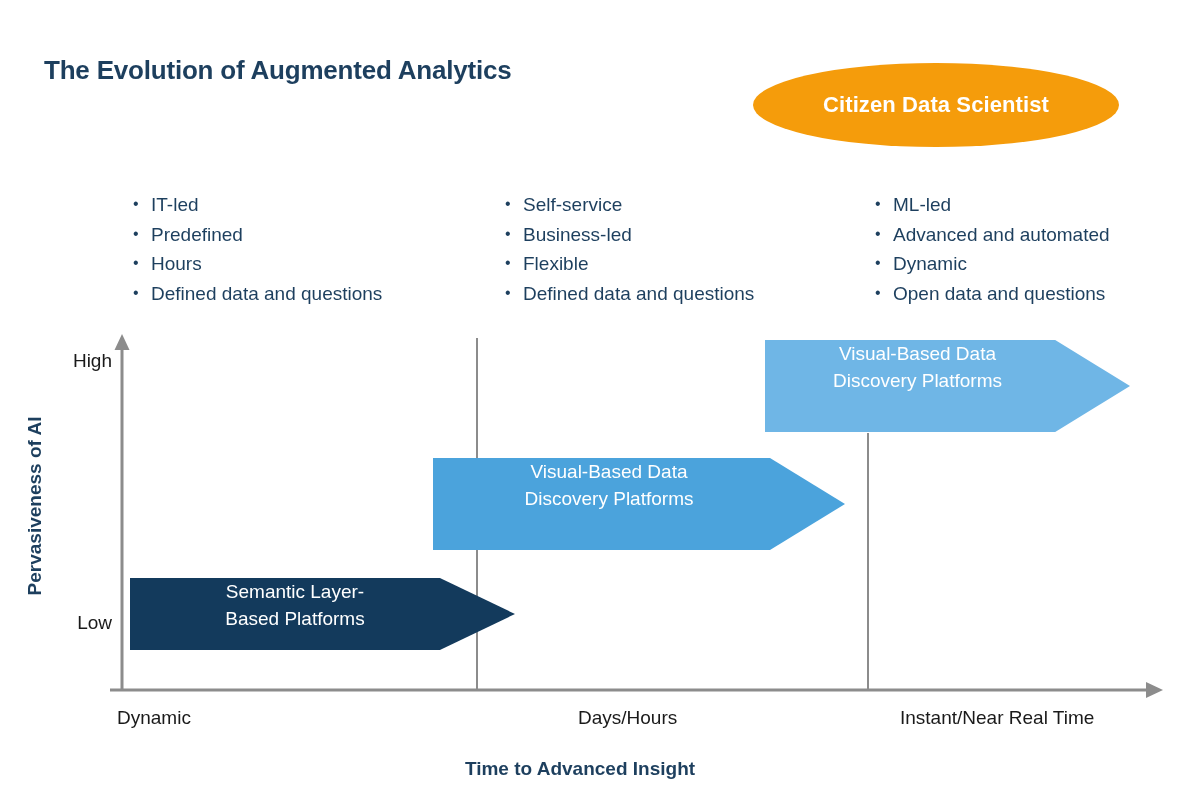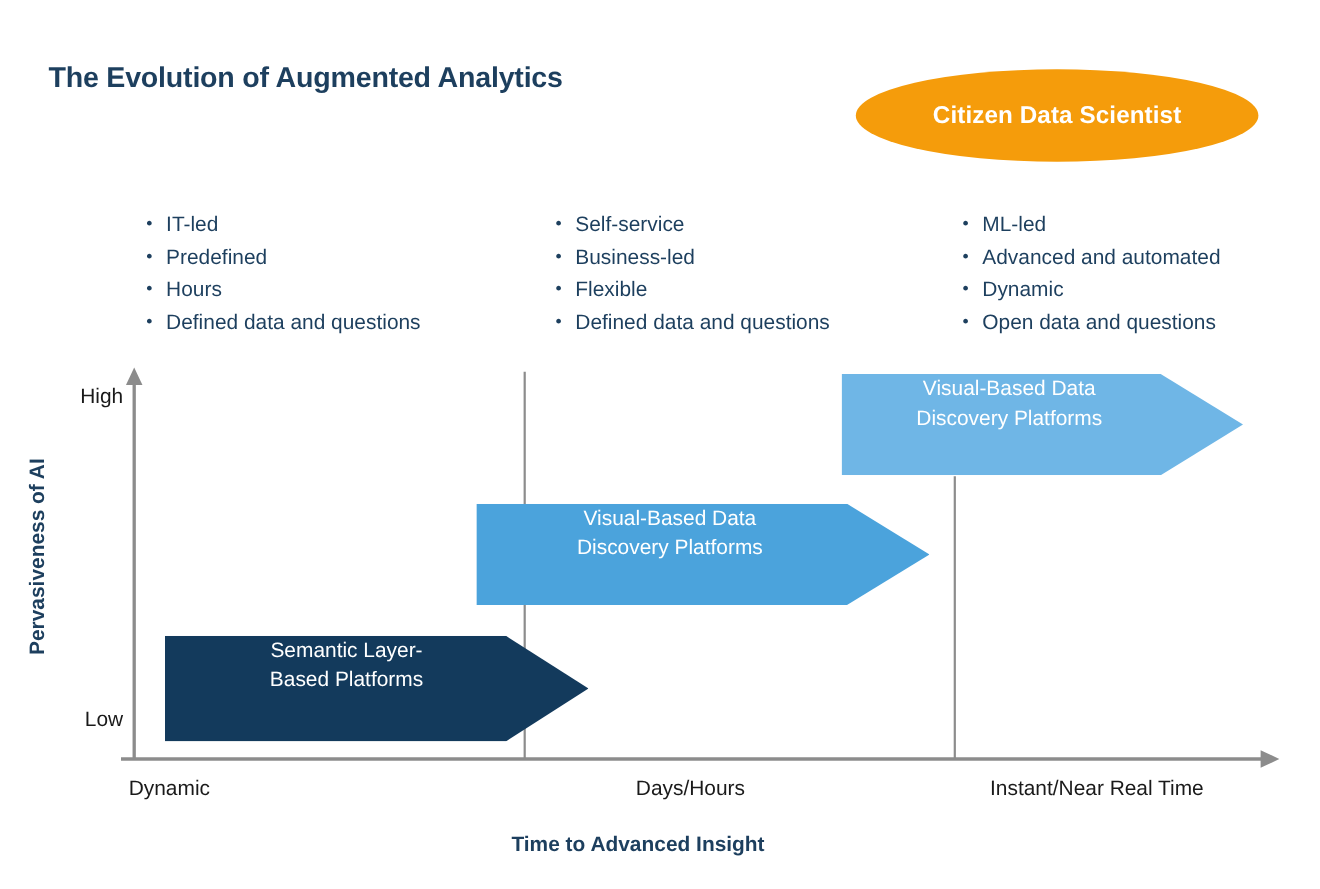--- a/index.html
+++ b/index.html
@@ -21,21 +21,21 @@
     top: 38px;
     font-size: 26px;
     font-weight: bold;
     color: #1d3f5e;
     letter-spacing: -0.2px;
     white-space: nowrap;
   }
 
   .citizen-badge {
     position: absolute;
-    left: 778px;
+    left: 753px;
     top: 63px;
     width: 366px;
     height: 84px;
     background: #F59C0B;
     border-radius: 50%;
     display: flex;
     align-items: center;
     justify-content: center;
   }
   .citizen-badge-label {
@@ -108,21 +108,21 @@
 
   .tick-y {
     position: absolute;
     font-size: 19px;
     color: #1a1a1a;
     white-space: nowrap;
     text-align: right;
     width: 70px;
   }
   .tick-y-high { left: 42px; top: 350px; }
-  .tick-y-low  { left: 42px; top: 644px; }
+  .tick-y-low  { left: 42px; top: 612px; }
 
   .tick-x {
     position: absolute;
     top: 707px;
     font-size: 19px;
     color: #1a1a1a;
     white-space: nowrap;
   }
   .tick-x-1 { left: 117px; }
   .tick-x-2 { left: 578px; }
@@ -136,26 +136,25 @@
     color: #ffffff;
     font-size: 19px;
     line-height: 27px;
   }
   .arrow-label { position: relative; z-index: 2; }
 
   .arrow-bottom {
     left: 130px;
     top: 578px;
     width: 385px;
-    height: 96px;
+    height: 72px;
     background: #133A5C;
     clip-path: polygon(0 0, 80.5% 0, 100% 50%, 80.5% 100%, 0 100%);
     padding-right: 55px;
     box-sizing: border-box;
-    margin-left: 20px;
   }
   .arrow-middle {
     left: 433px;
     top: 458px;
     width: 412px;
     height: 92px;
     background: #4BA3DC;
     clip-path: polygon(0 0, 81.8% 0, 100% 50%, 81.8% 100%, 0 100%);
     padding-right: 60px;
     box-sizing: border-box;

